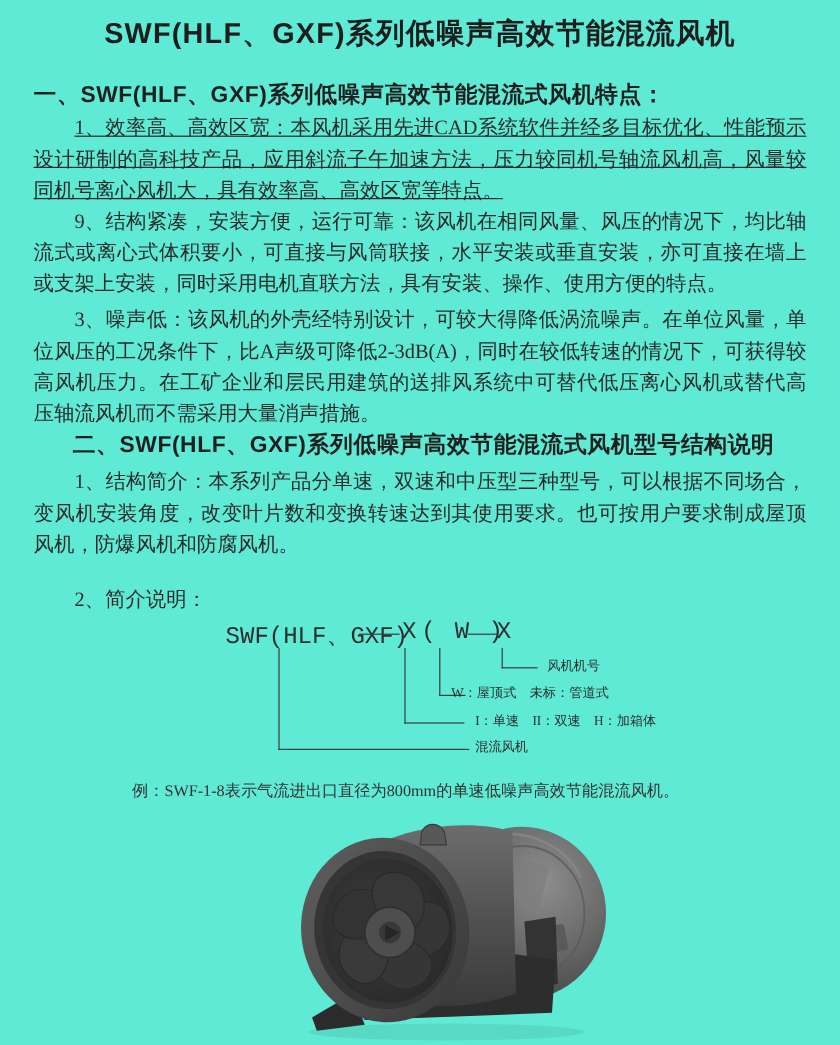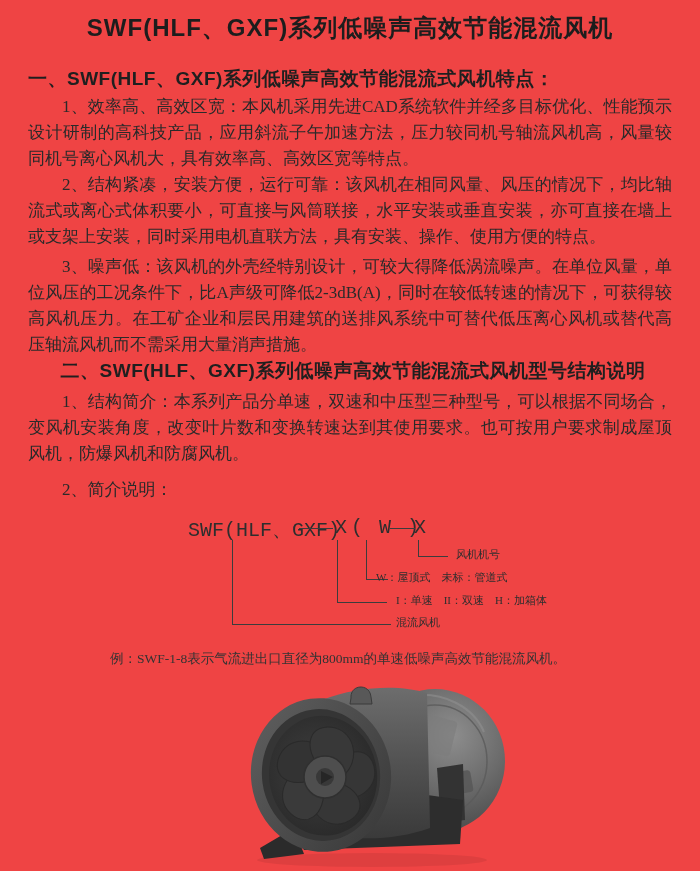--- a/index.html
+++ b/index.html
@@ -1,19 +1,19 @@
 <!DOCTYPE html>
 <html><head>
 <meta charset="utf-8">
 <style>
   html,body{margin:0;padding:0;background:#e8e8e8;}
   .page{
     position:relative;
     width:700px;height:871px;
-    background:#ef4444;
+    background:#5eead4;
     overflow:hidden;
     font-family:"Liberation Serif", serif;
     color:#242424;
   }
   .doc-title{
     position:absolute;top:12px;left:0;width:700px;
     text-align:center;
     font-family:"Liberation Sans", sans-serif;
     font-weight:700;font-size:24px;letter-spacing:1px;
     color:#1d1d1d;
@@ -51,27 +51,27 @@
   .fan-wrap{position:absolute;left:222px;top:680px;width:295px;height:190px;}
 </style>
 </head>
 <body>
 
 <div class="page">
 
   <div class="doc-title">SWF(HLF、GXF)系列低噪声高效节能混流风机</div>
 
   <div class="sec-heading" style="top:66px;">一、SWF(HLF、GXF)系列低噪声高效节能混流式风机特点：</div>
-  <div class="body-para" style="top:94px;">1、效率高、高效区宽：本风机采用先进CAD系统软件并经多目标优化、性能预示设计研制的高科技产品，应用斜流子午加速方法，压力较同机号轴流风机高，风量较同机号离心风机大，具有效率高、高效区宽等特点。</div>
-  <div class="body-para" style="top:172px;">2、结构紧凑，安装方便，运行可靠：该风机在相同风量、风压的情况下，均比轴流式或离心式体积要小，可直接与风筒联接，水平安装或垂直安装，亦可直接在墙上或支架上安装，同时采用电机直联方法，具有安装、操作、使用方便的特点。</div>
+  <div class="body-para" style="top:94px;text-decoration:underline;">1、效率高、高效区宽：本风机采用先进CAD系统软件并经多目标优化、性能预示设计研制的高科技产品，应用斜流子午加速方法，压力较同机号轴流风机高，风量较同机号离心风机大，具有效率高、高效区宽等特点。</div>
+  <div class="body-para" style="top:172px;">9、结构紧凑，安装方便，运行可靠：该风机在相同风量、风压的情况下，均比轴流式或离心式体积要小，可直接与风筒联接，水平安装或垂直安装，亦可直接在墙上或支架上安装，同时采用电机直联方法，具有安装、操作、使用方便的特点。</div>
   <div class="body-para" style="top:254px;">3、噪声低：该风机的外壳经特别设计，可较大得降低涡流噪声。在单位风量，单位风压的工况条件下，比A声级可降低2-3dB(A)，同时在较低转速的情况下，可获得较高风机压力。在工矿企业和层民用建筑的送排风系统中可替代低压离心风机或替代高压轴流风机而不需采用大量消声措施。</div>
 
   <div class="sec-heading" style="top:358px;text-align:center;">二、SWF(HLF、GXF)系列低噪声高效节能混流式风机型号结构说明</div>
   <div class="body-para" style="top:389px;">1、结构简介：本系列产品分单速，双速和中压型三种型号，可以根据不同场合，变风机安装角度，改变叶片数和变换转速达到其使用要求。也可按用户要求制成屋顶风机，防爆风机和防腐风机。</div>
-  <div class="sub-heading" style="top:478px;">2、简介说明：</div>
+  <div class="sub-heading" style="top:488px;">2、简介说明：</div>
 
   <div>
     <span class="fml" style="left:188px;top:516px;">SWF(HLF、GXF)</span>
     <div class="hline" style="left:299px;top:528px;width:34px;"></div>
     <span class="fml" style="left:335px;top:516px;">X</span>
     <span class="fml" style="left:351px;top:516px;letter-spacing:2px;">( W )</span>
     <div class="hline" style="left:390px;top:528px;width:25px;"></div>
     <span class="fml" style="left:414px;top:516px;">X</span>
 
     <div class="elbow" style="left:232px;top:540px;width:158px;height:84px;"></div>

